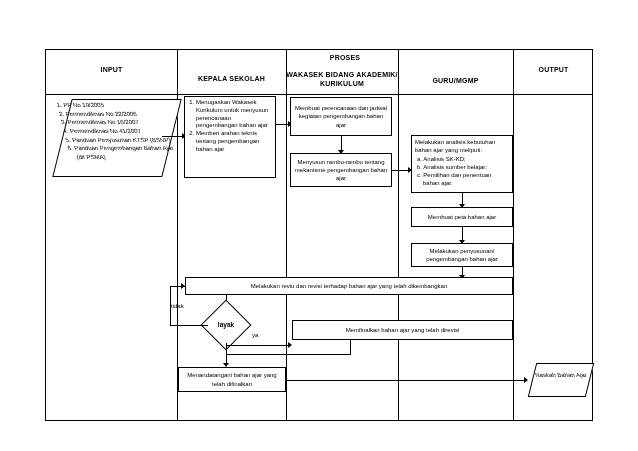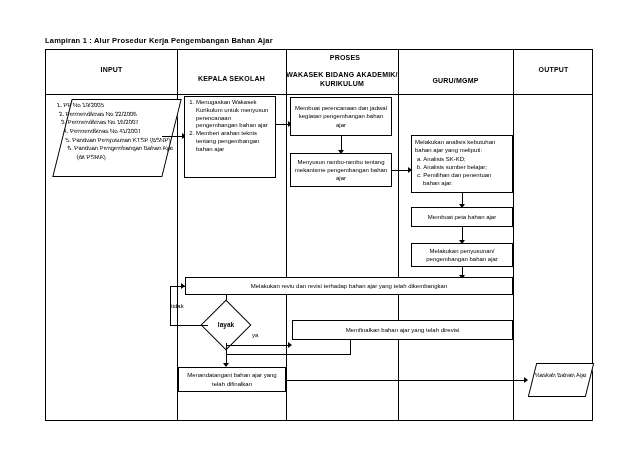--- a/index.html
+++ b/index.html
@@ -108,21 +108,20 @@
   ol.ks{margin:0;padding:0 0 0 8px;font-size:6px;line-height:1.3;}
   ol.ks li{margin:0;padding:0;}
   ul.an{margin:2px 0 0 0;padding:0 0 0 8px;font-size:6px;line-height:1.3;list-style:none;}
   ul.an li{margin:0;padding:0;text-indent:-6px;}
 </style>
 </head>
 <body>
 
 <div class="page">
 
-  <div class="caption">Lampiran 1 : Alur Prosedur Kerja Pengembangan Bahan Ajar</div>
 
   <div class="table">
 
     <div class="vline v1"></div>
     <div class="vline v2"></div>
     <div class="vline v3"></div>
     <div class="vline v4"></div>
 
     <div class="hline h-proses"></div>
     <div class="hline h-head"></div>

